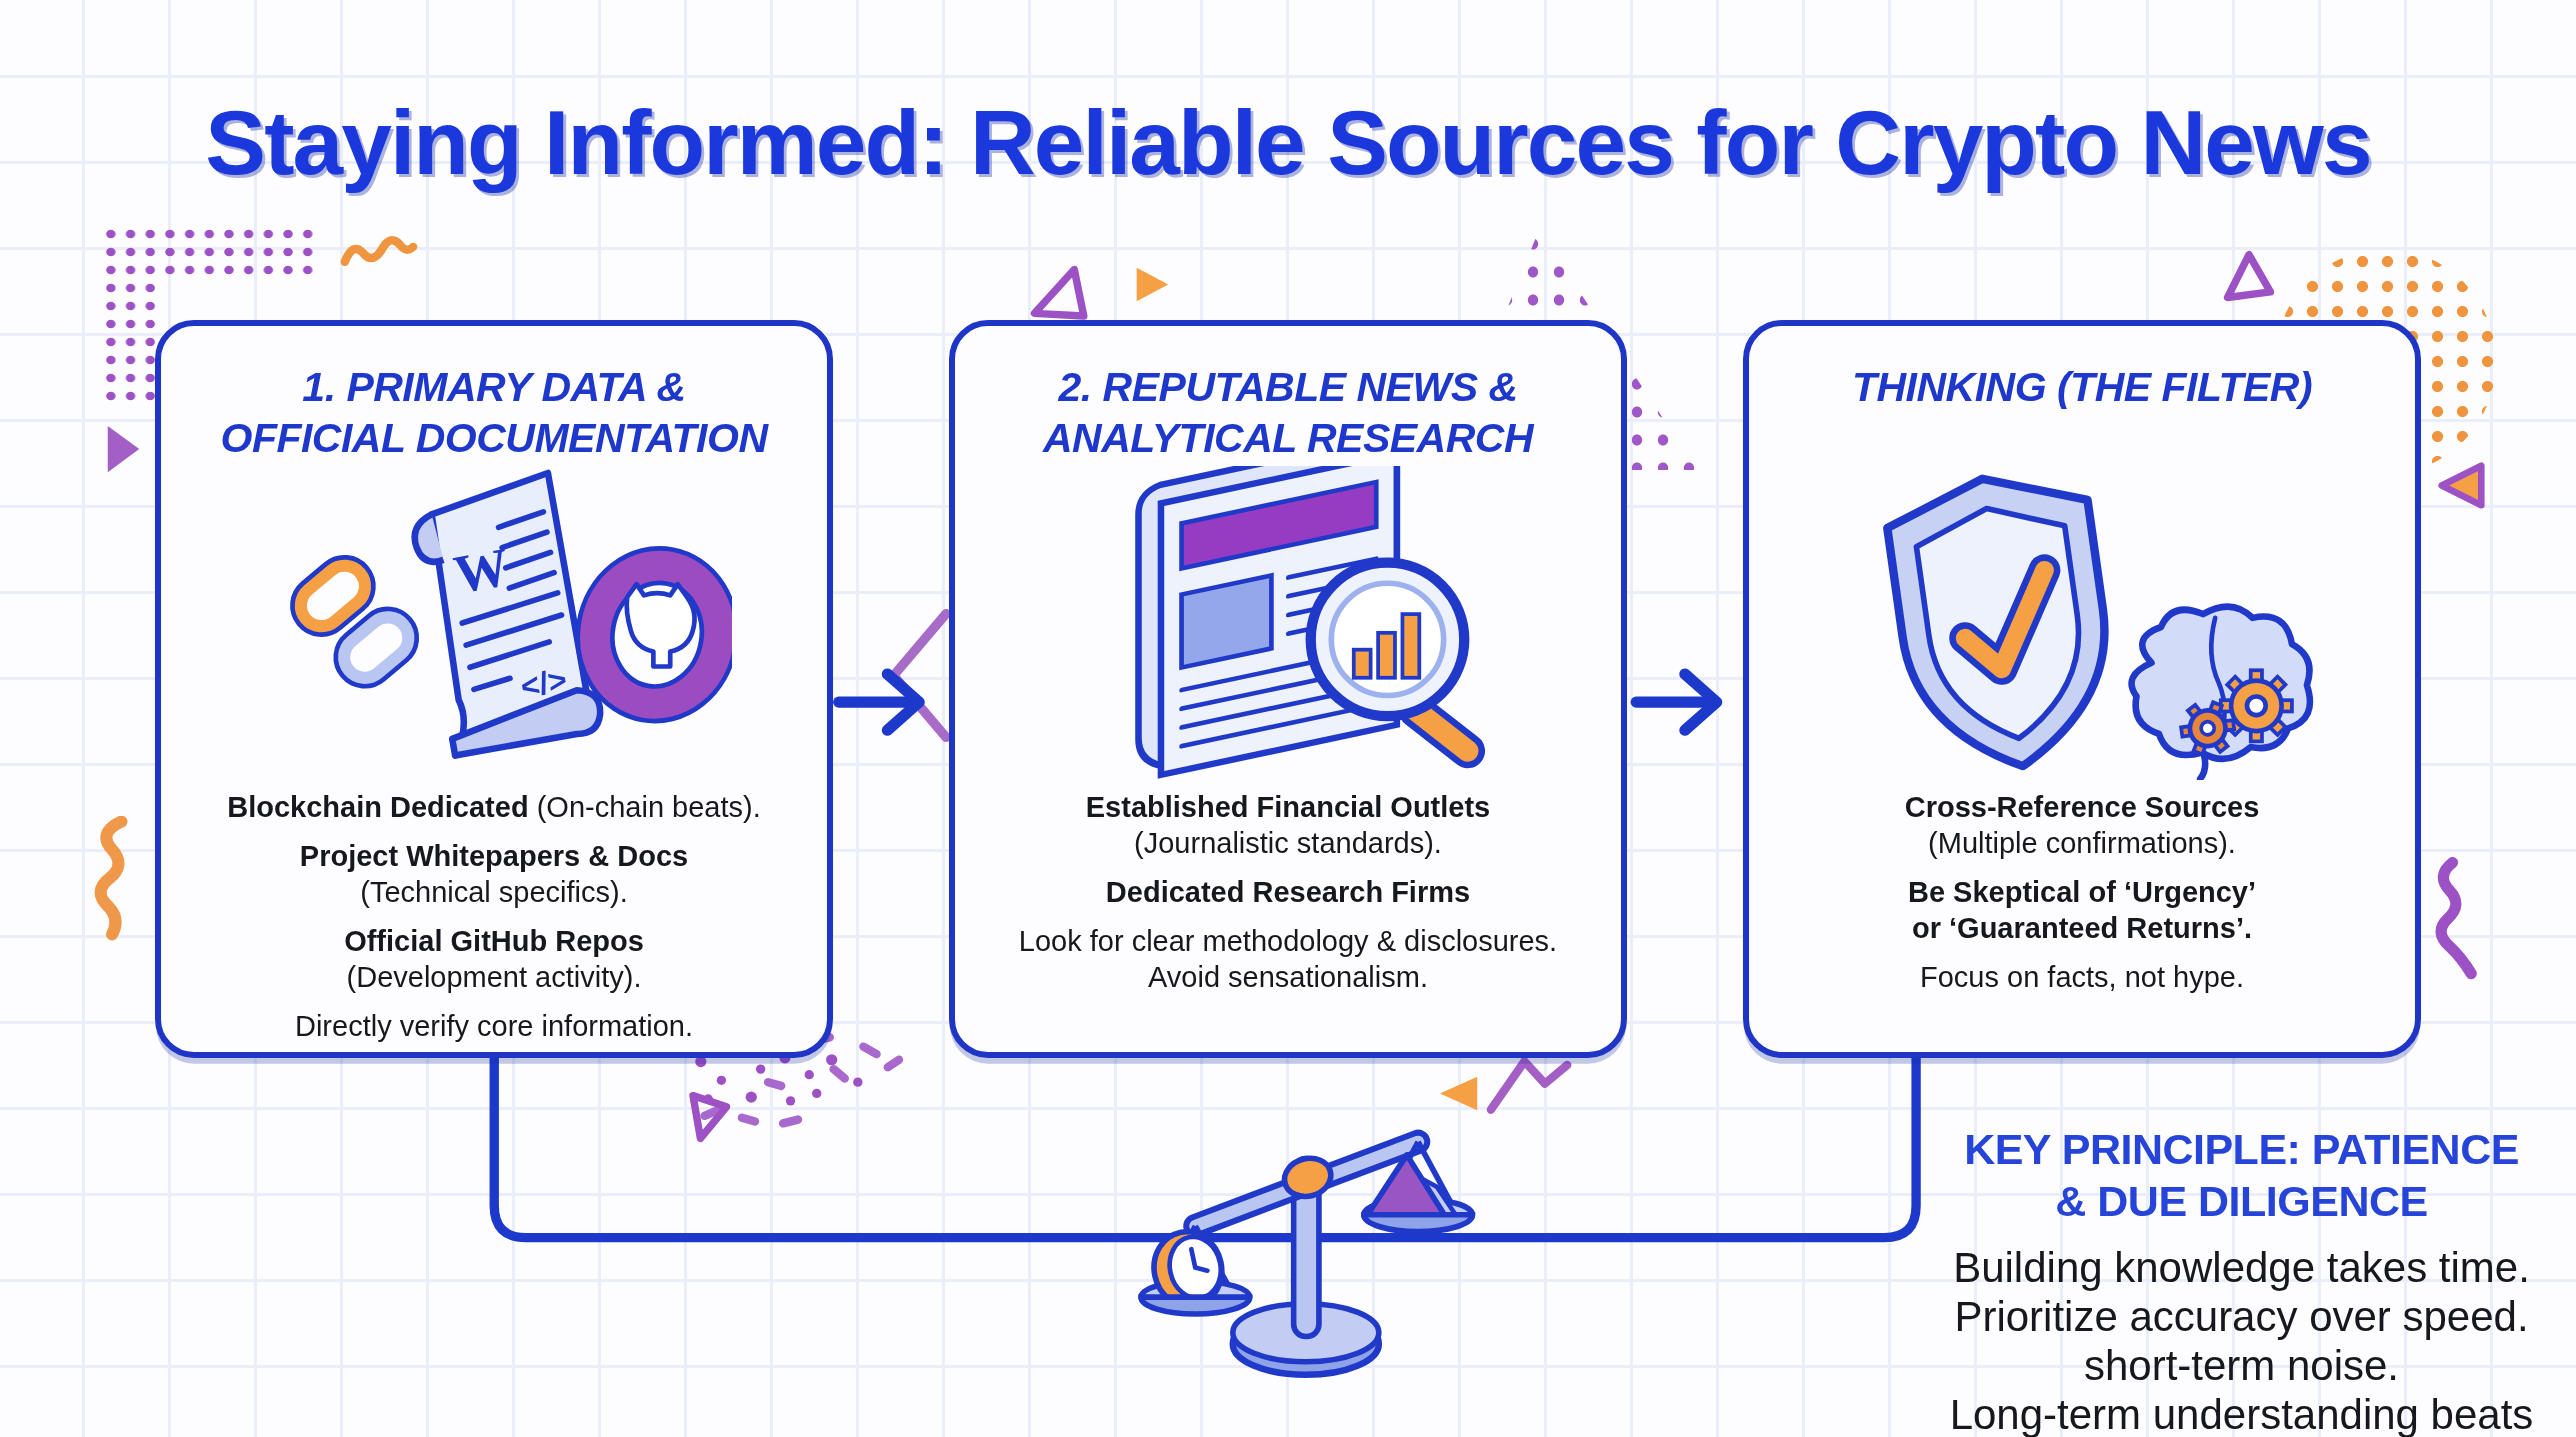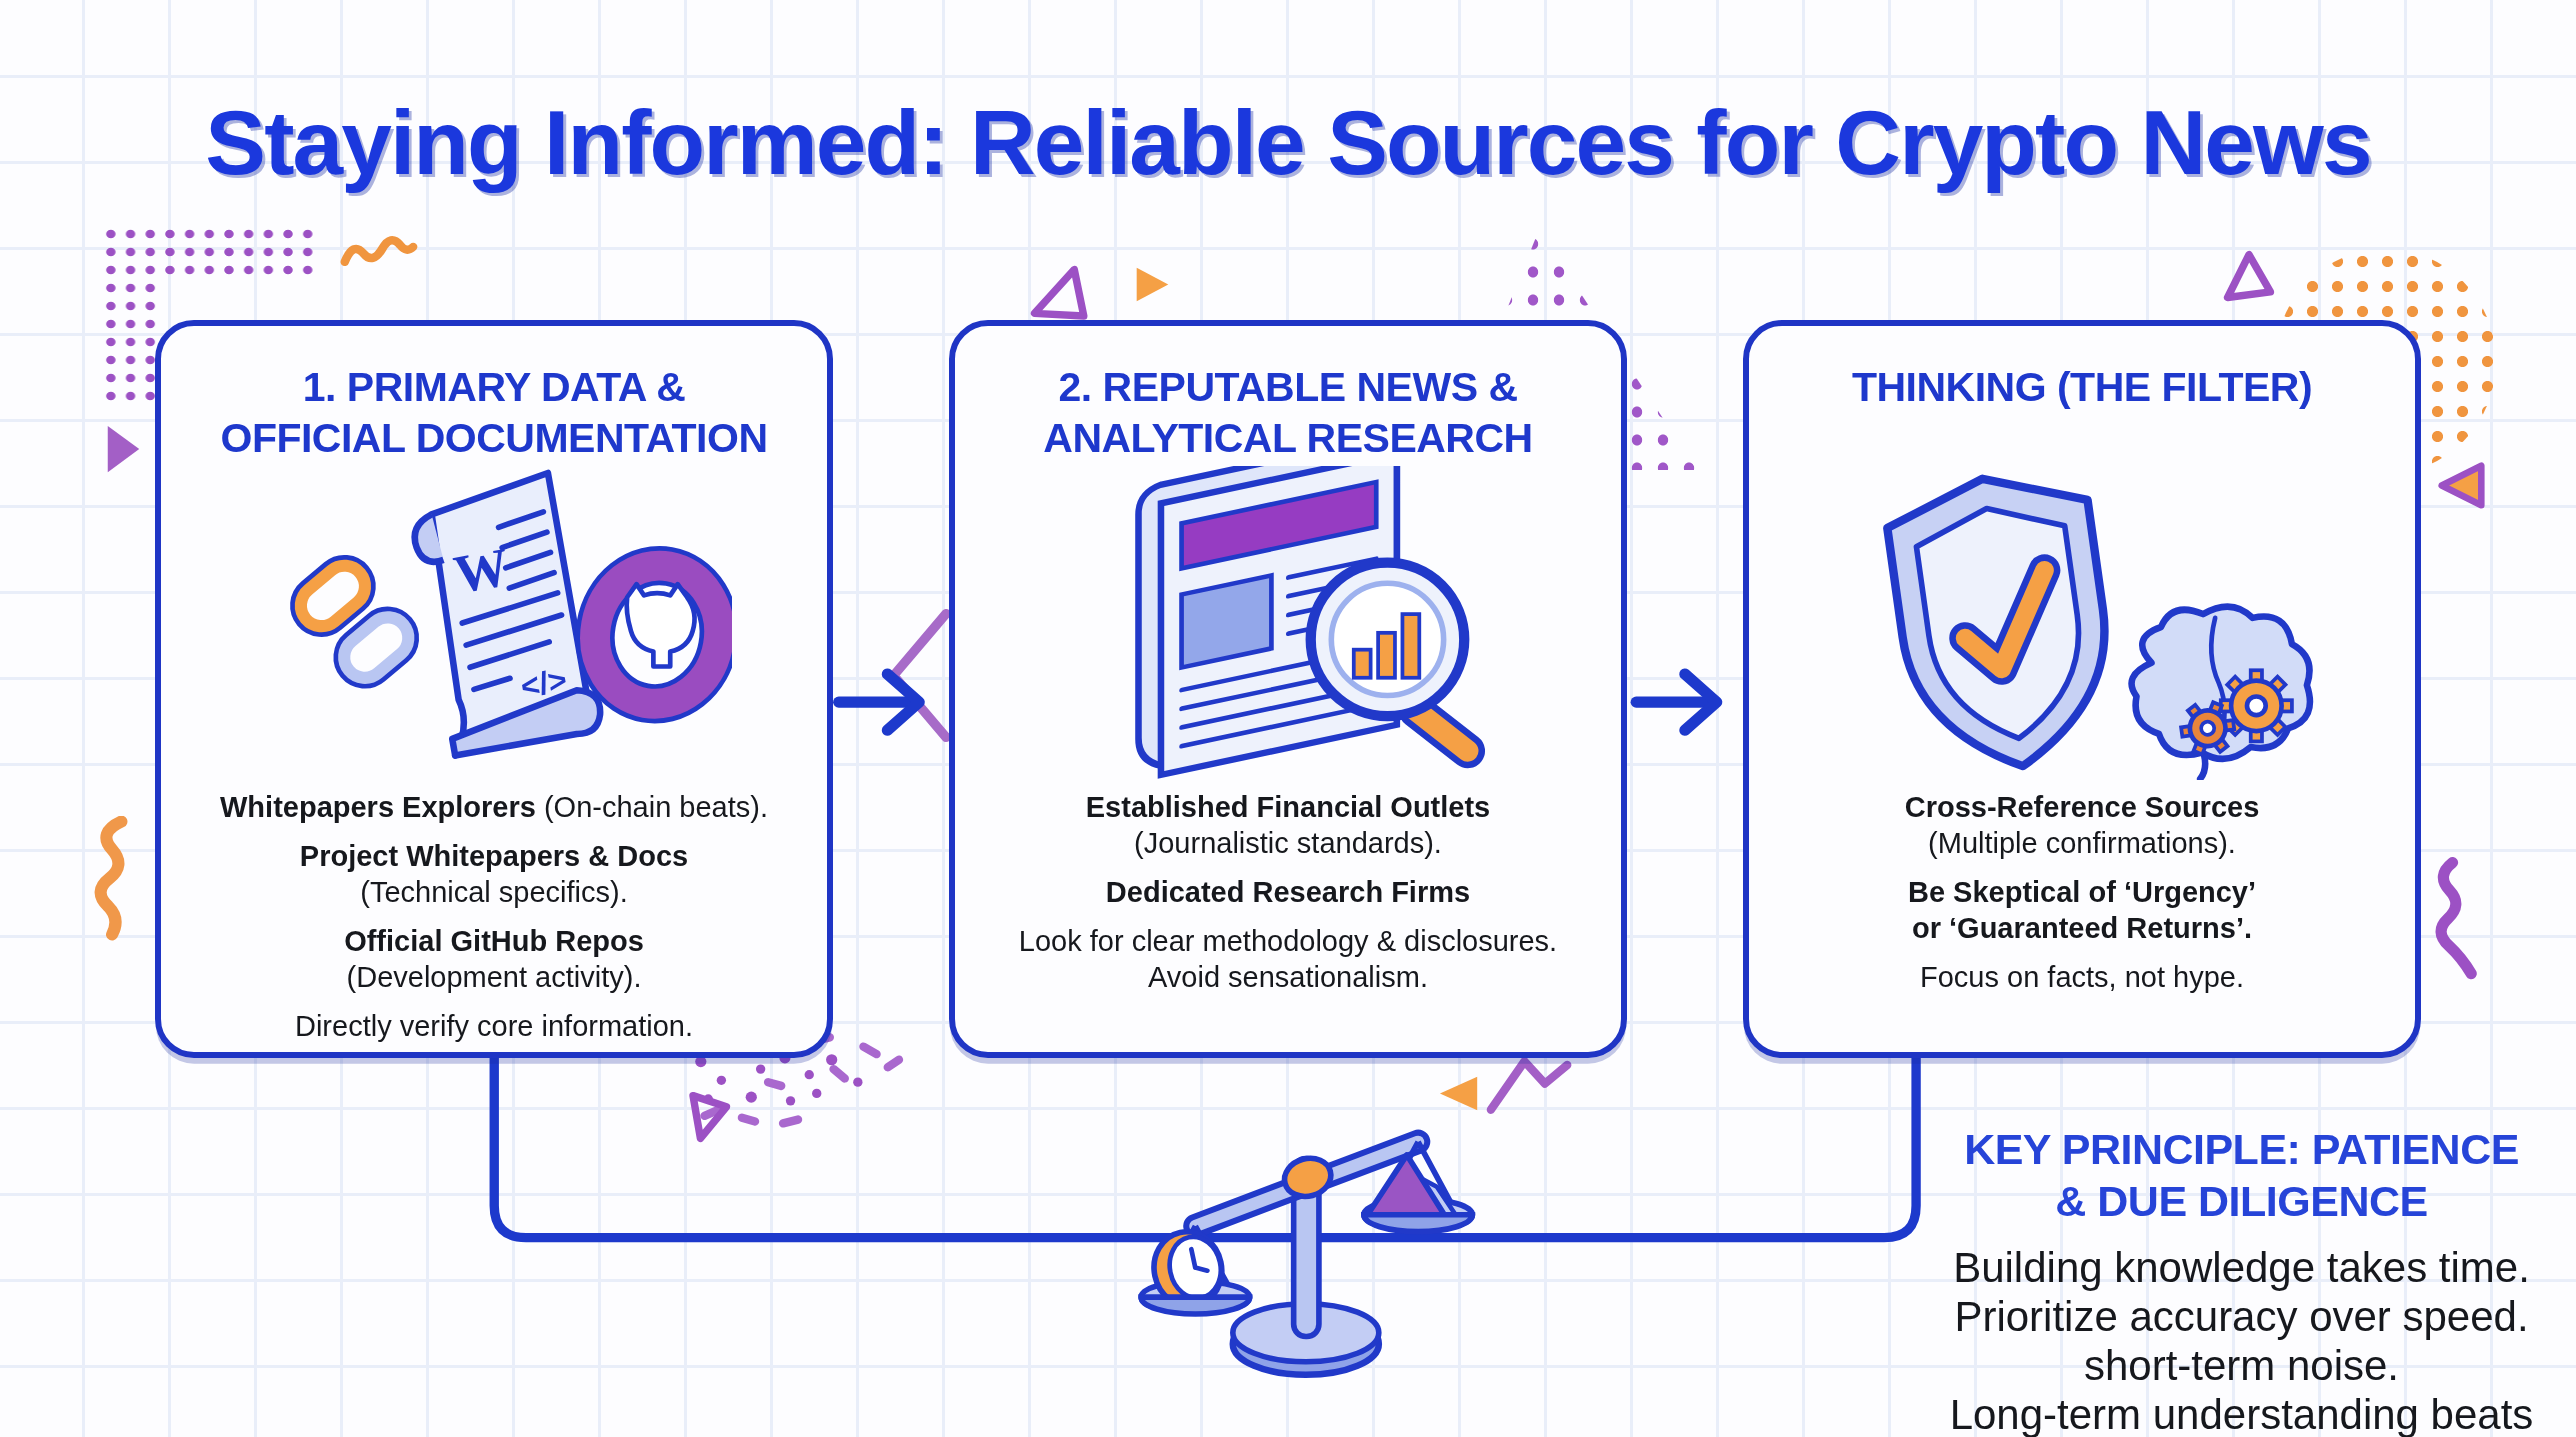--- a/index.html
+++ b/index.html
@@ -23,21 +23,21 @@
     position:absolute;top:320px;width:678px;height:738px;box-sizing:border-box;
     background:#fdfdff;border:6.6px solid #1f35c5;border-radius:39px;
     box-shadow:0 6.6px 0 -0.9px rgba(22,39,154,0.25);
     z-index:3;
   }
   .card.c1{left:155px}
   .card.c2{left:949px}
   .card.c3{left:1743px}
   .card-heading{
     position:absolute;top:36px;left:0;width:100%;text-align:center;
-    font-size:41px;font-weight:bold;letter-spacing:-0.5px;line-height:1.25;color:#1e38cc;
+    font-size:41px;font-weight:bold;letter-spacing:-0.5px;line-height:1.25;color:#1e38cc;font-style:italic;
   }
   .icon-zone{position:absolute;top:140px;left:103px;width:468px;height:314px;}
   .lines{position:absolute;top:463px;left:7.5px;right:7.5px;text-align:center;color:#16181d;}
   .line{font-size:29px;height:36px;line-height:36px;}
   .line .b{font-weight:bold;}
   .gap{margin-top:13px;}
   .key{position:absolute;left:1938px;top:1123px;width:607px;text-align:center;z-index:3;}
   .key-heading{font-size:43px;font-weight:bold;letter-spacing:-0.5px;line-height:1.22;color:#2644d8;}
   .key-body{margin-top:15px;font-size:42px;line-height:1.17;color:#16181d;}
   .overlay{position:absolute;left:0;top:0;z-index:2;pointer-events:none;}
@@ -182,21 +182,21 @@
         </g>
 
         <g>
           <ellipse cx="420" cy="180" rx="66" ry="74" fill="none" stroke="#2139c9" stroke-width="42" transform="rotate(10 420 180)"></ellipse>
           <ellipse cx="420" cy="180" rx="66" ry="74" fill="none" stroke="#9a4cc0" stroke-width="32" transform="rotate(10 420 180)"></ellipse>
           <path d="M388,140 l10,-14 8,12 q14,-5 28,0 l8,-12 10,14 q12,16 6,36 q-5,18 -24,22 l0,16 -18,0 0,-16 q-19,-4 -24,-22 q-6,-20 -4,-36z" fill="#ffffff" stroke="#2139c9" stroke-width="5" stroke-linejoin="round"></path>
         </g>
       </svg>
     </div>
     <div class="lines">
-      <div class="line"><span class="b">Whitepapers Explorers</span><span> (On-chain beats).</span></div>
+      <div class="line"><span class="b">Blockchain Dedicated</span><span> (On-chain beats).</span></div>
       <div class="line gap"><span class="b">Project Whitepapers &amp; Docs</span><span></span></div>
       <div class="line"><span class="b"></span><span>(Technical specifics).</span></div>
       <div class="line gap"><span class="b">Official GitHub Repos</span><span></span></div>
       <div class="line"><span class="b"></span><span>(Development activity).</span></div>
       <div class="line gap"><span class="b"></span><span>Directly verify core information.</span></div>
     </div>
   </div>
 
   <div class="card c2">
     <div class="card-heading">

